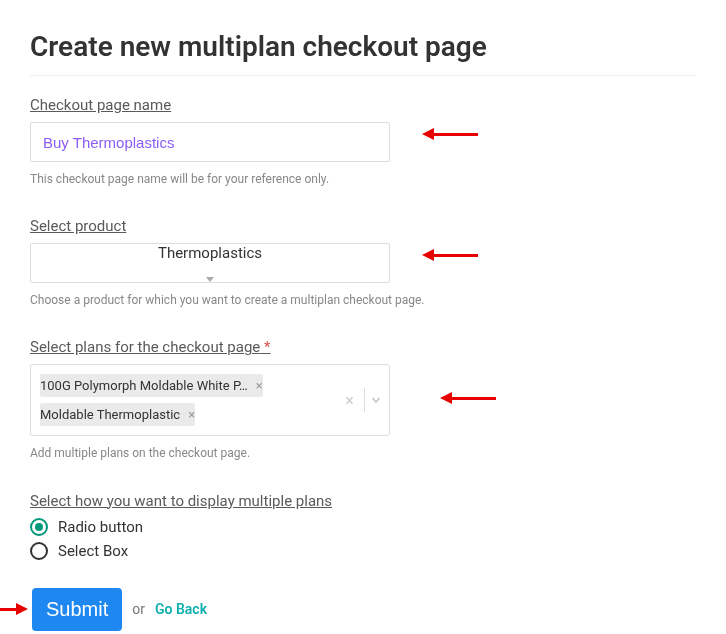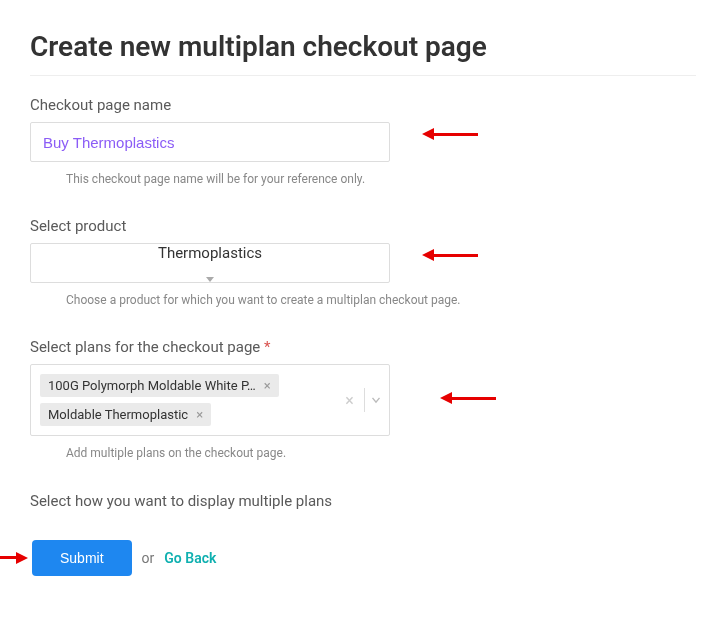--- a/index.html
+++ b/index.html
@@ -24,39 +24,39 @@
   }
   .field {
     margin-bottom: 28px;
     position: relative;
   }
   .label {
     font-size: 15px;
     color: #5a5a5a;
     margin-bottom: 8px;
     display: block;
+    text-decoration: underline;
   }
   .required { color: #d9534f; }
   .text-input {
     width: 360px;
     height: 40px;
     border: 1px solid #ddd;
     border-radius: 2px;
     padding: 0 12px;
     font-size: 15px;
     color: #8b5cf6;
     outline: none;
   }
   .helper {
     font-size: 12px;
     color: #888;
     margin-top: 8px;
     max-width: 420px;
     line-height: 1.6;
-    margin-left: 36px;
   }
   .select-wrap {
     width: 360px;
     height: 40px;
     border: 1px solid #ddd;
     border-radius: 2px;
     display: flex;
     align-items: center;
     padding: 0 12px;
     position: relative;
@@ -87,21 +87,21 @@
     padding: 6px;
     display: flex;
     flex-wrap: wrap;
     align-content: flex-start;
   }
   .chip {
     background: #eaeaea;
     border-radius: 2px;
     display: inline-flex;
     align-items: center;
-    padding: 4px 8px;
+    padding: 4px 0;
     margin: 3px;
     font-size: 13px;
     color: #333;
     max-width: 280px;
   }
   .chip-label {
     white-space: nowrap;
     overflow: hidden;
     text-overflow: ellipsis;
   }
@@ -161,22 +161,22 @@
     display: flex;
     align-items: center;
     margin-top: 10px;
     position: relative;
   }
   .submit-btn {
     background: #1e87f0;
     color: #fff;
     border: none;
     border-radius: 4px;
-    padding: 10px 28px;
-    font-size: 14px;
+    padding: 10px 14px;
+    font-size: 20px;
     cursor: pointer;
   }
   .or-text {
     margin: 12px 10px;
     color: #777;
     font-size: 14px;
   }
   .goback {
     color: #10b0b0;
     font-size: 14px;
@@ -271,20 +271,30 @@
   </div>
   <div class="arrow-right" style="left: 410px; top: 54px;">
     <span class="head"></span>
       <span class="shaft"></span>
   </div>
   <div class="helper">Add multiple plans on the checkout page.</div>
 </div>
 
 <div class="field">
   <div class="label">Select how you want to display multiple plans</div>
+  <div class="radio-group">
+    <div class="radio-row">
+      <span class="radio checked"></span>
+      <span class="radio-label">Radio button</span>
+    </div>
+    <div class="radio-row">
+      <span class="radio"></span>
+      <span class="radio-label">Select Box</span>
+    </div>
+  </div>
 </div>
 
 <div class="actions">
   <span class="arrow-left" style="margin-left:-34px;">
     <span class="shaft"></span>
       <span class="head"></span>
   </span>
   <button class="submit-btn">Submit</button>
   <span class="or-text">or</span>
   <a class="goback">Go Back</a>

